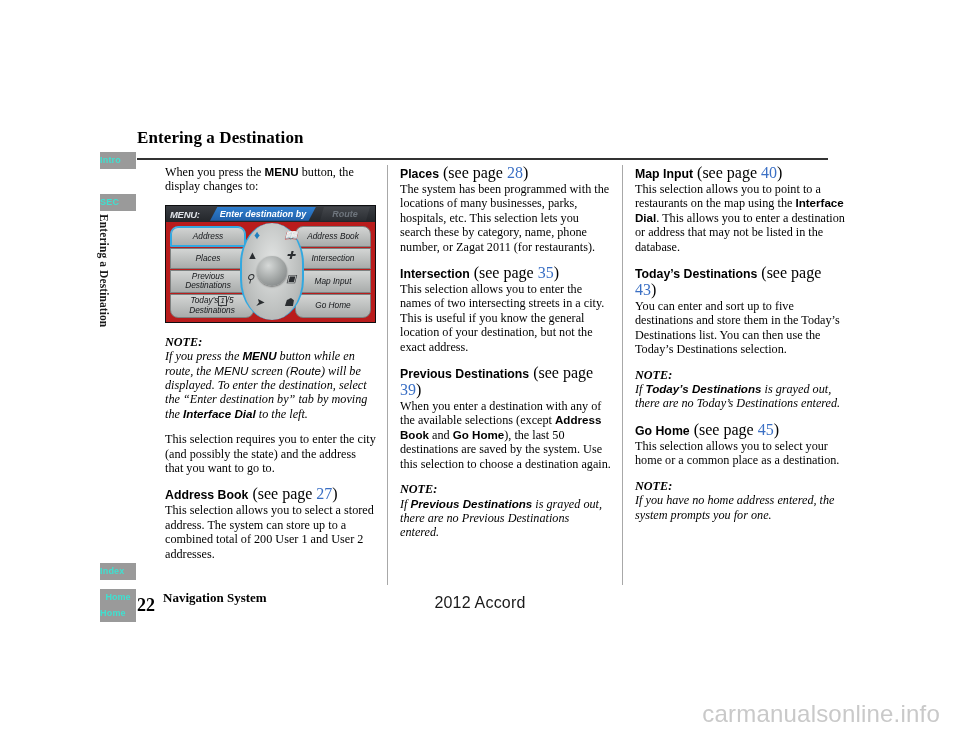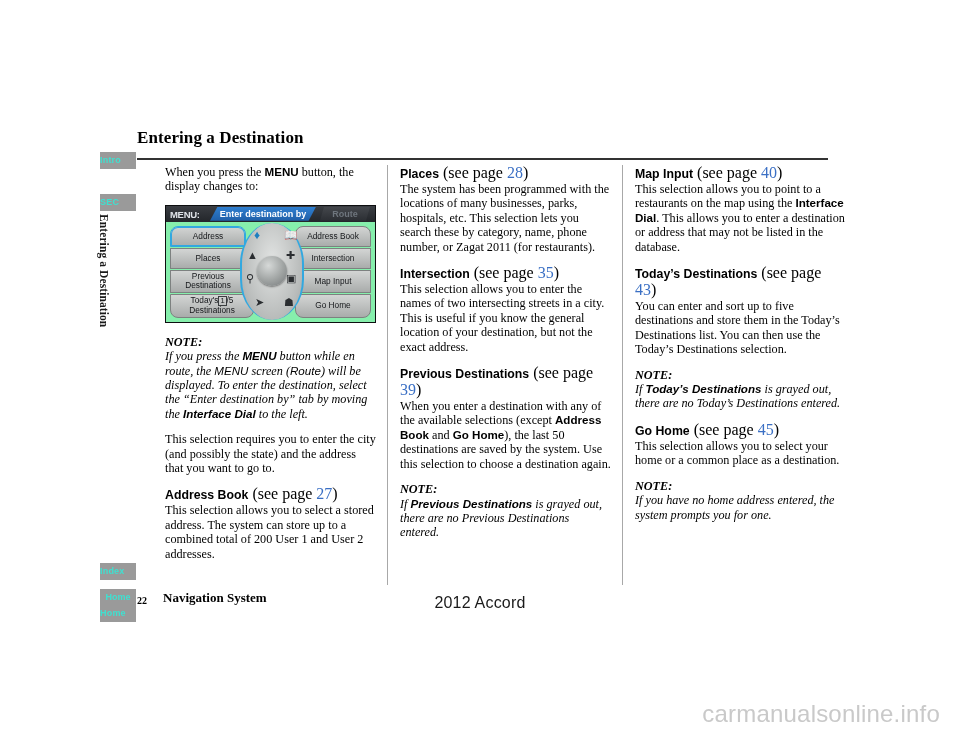--- a/index.html
+++ b/index.html
@@ -142,24 +142,25 @@
     font-size: 11.6px;
   }
   .body-txt { font-size: 12.2px; line-height: 14.4px; }
 
   
   .nav-screen {
     position: relative;
     width: 211px;
     height: 118px;
     margin: 8px 0 12px 0;
-    background: #86efac;
+    background: #b91c1c;
     border: 1px solid #0d0e10;
     overflow: hidden;
     font-family: "Liberation Sans", sans-serif;
+    font-style: italic;
   }
   .nav-topbar {
     position: absolute;
     left: 0; top: 0; right: 0; height: 16px;
     background: linear-gradient(#3a3d42, #23262a);
   }
   .nav-menu-lbl {
     position: absolute;
     left: 4px; top: 2px;
     color: #dfe3e8;
@@ -275,21 +276,21 @@
     font-weight: bold;
     text-align: center;
     line-height: 17px;
   }
   .page-num {
     position: absolute;
     left: 137px;
     top: 595px;
     font-family: "Liberation Serif", serif;
     font-weight: bold;
-    font-size: 10px;
+    font-size: 18px;
     color: #000;
   }
   .footer-label {
     position: absolute;
     left: 163px;
     top: 590px;
     font-family: "Liberation Serif", serif;
     font-weight: bold;
     font-size: 13px;
     color: #000;

